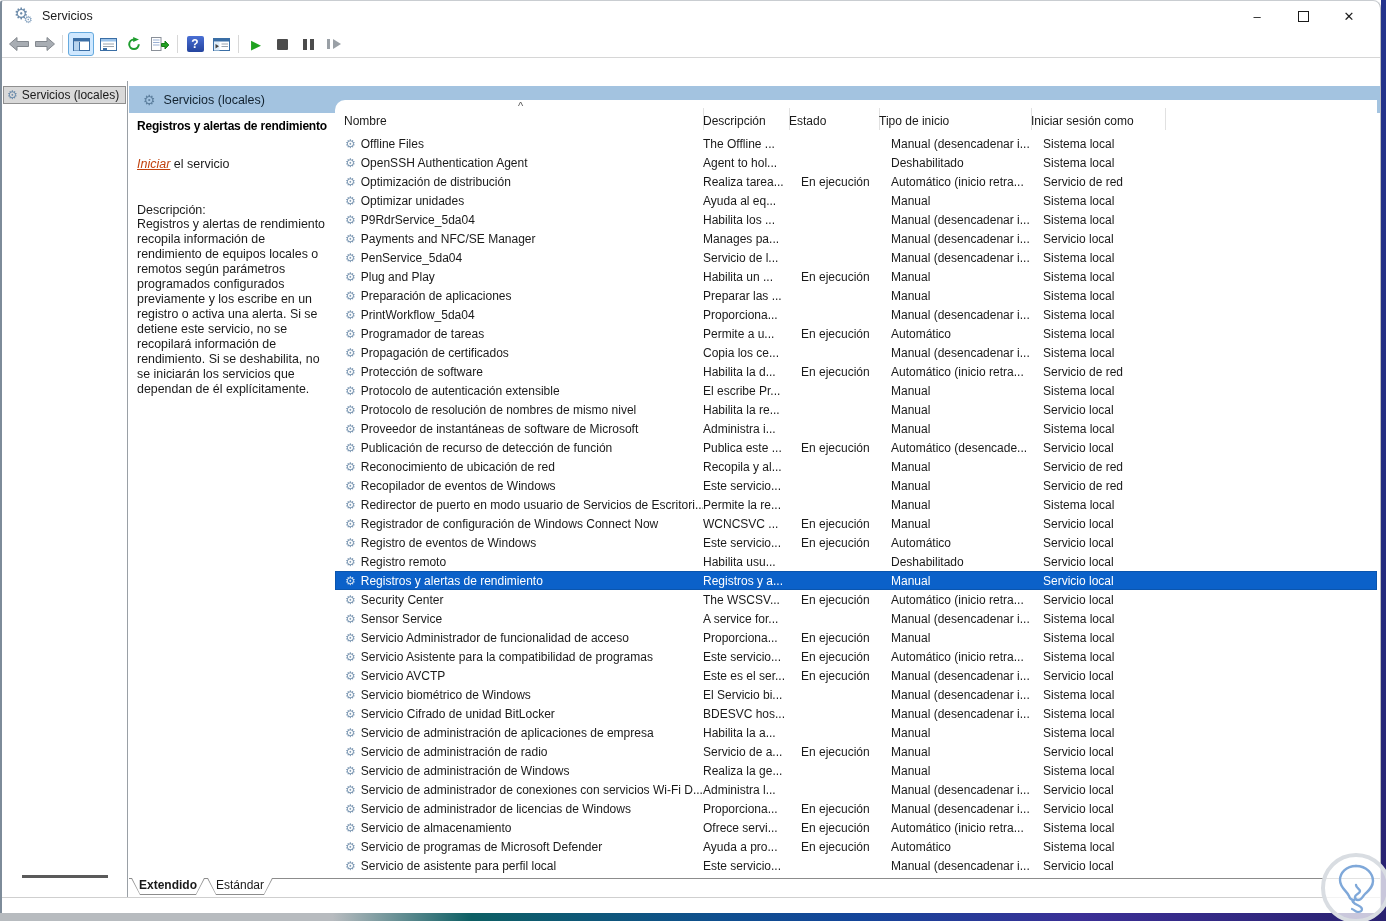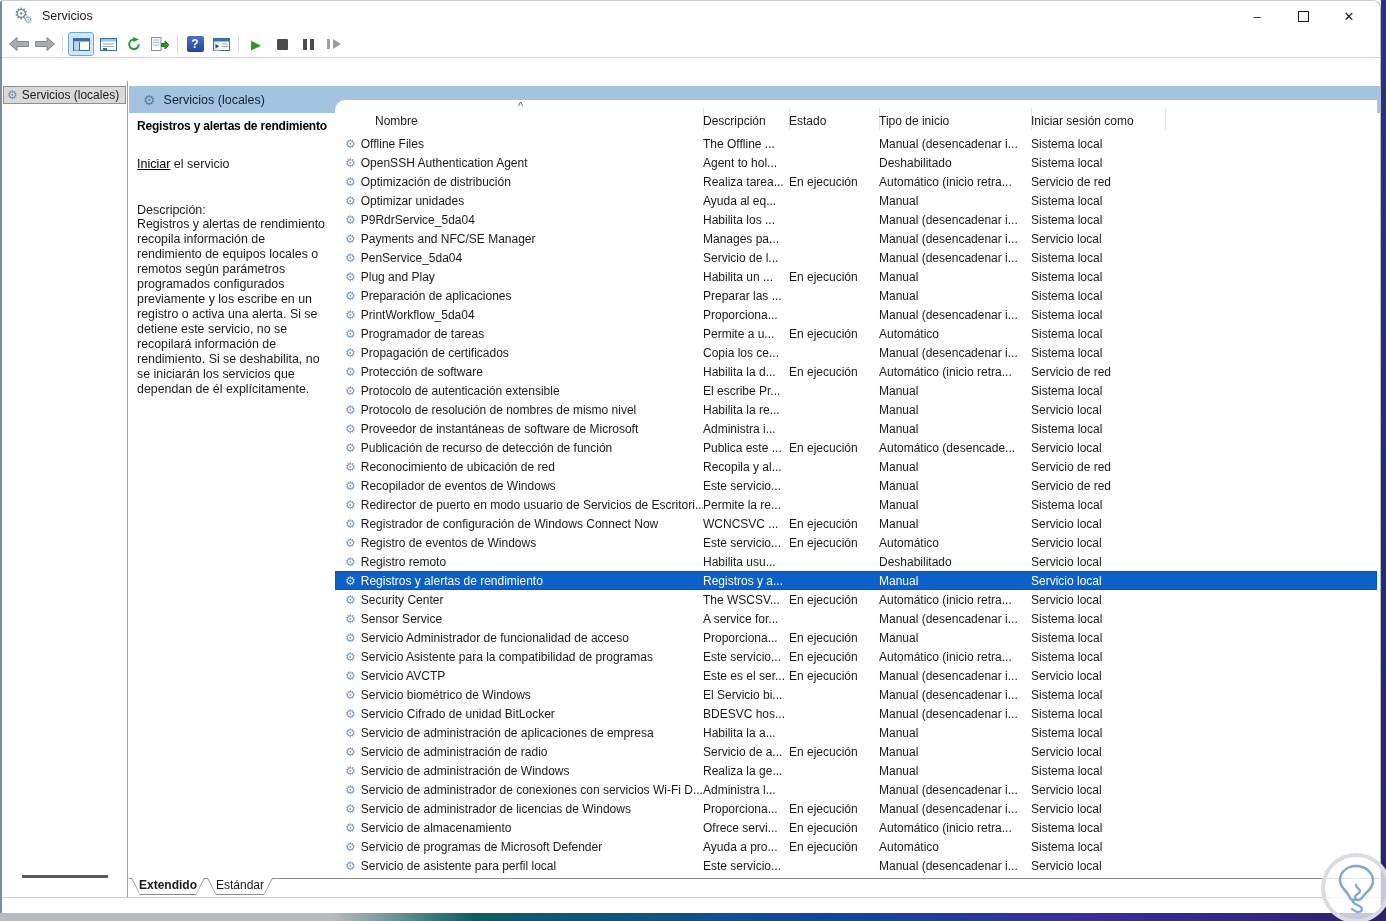--- a/index.html
+++ b/index.html
@@ -62,37 +62,37 @@
   #center{position:absolute;left:127px;top:0;right:0;height:100%;background:#fff;}
   #band{position:absolute;left:0;top:5px;right:0;height:27px;background:#a3c3e0;}
   #band .gearglyph{font-size:14px;margin:0 8px 0 14px;color:#5d7f9e;}
   #band span.hdr{font-size:12.5px;color:#12222f;}
   #band{display:flex;align-items:center;}
 
   
   #descpanel{position:absolute;left:0;top:32px;width:206px;bottom:18px;background:#fff;padding:6px 8px 0 8px;box-sizing:border-box;}
   .desc-title{font-size:12px;font-weight:bold;letter-spacing:-0.2px;white-space:nowrap;color:#000;}
   .desc-action{margin-top:24px;font-size:12.5px;color:#1a1a1a;}
-  .desc-action a{color:#000000;text-decoration:underline;}
+  .desc-action a{color:#c2410c;text-decoration:underline;font-style:italic;}
   .desc-label{margin-top:32px;font-size:12.5px;color:#1a1a1a;}
   .desc-body{margin-top:0;font-size:12.4px;line-height:15px;color:#1a1a1a;}
 
   
   #listpanel{position:absolute;left:206px;top:19px;right:3px;height:780px;background:#fff;border-radius:10px 0 0 0;overflow:hidden;}
   #listheader{position:relative;height:34px;font-size:12px;color:#1a1a1a;}
   .hcol{position:absolute;bottom:6px;white-space:nowrap;}
   .hsep{position:absolute;top:8px;bottom:4px;width:1px;background:#e1e1e1;}
   #sortmark{position:absolute;top:0px;left:183px;font-size:11px;color:#555;}
   #rows{position:relative;}
   .row{height:19px;display:flex;align-items:center;font-size:12px;color:#1a1a1a;white-space:nowrap;}
   .cell{overflow:hidden;text-overflow:clip;white-space:nowrap;flex:none;box-sizing:border-box;}
   .c-name{width:360px;padding-left:2px;display:flex;align-items:center;}
   .c-name .gearglyph{font-size:12px;margin-right:5px;color:#7e99b4;}
   .c-desc{width:86px;}
-  .c-est{width:90px;}
+  .c-est{width:90px;margin-left:12px;}
   .c-tipo{width:152px;}
   .c-logon{width:134px;}
   .rowwrap{padding-left:8px;}
   .row.selected{background:#0b61c9;color:#fff;outline:1px solid #0a55ae;outline-offset:-1px;}
   .row.selected .gearglyph{color:#cfe0f2;}
 
   
   #tabbar{position:absolute;left:0;right:0;bottom:0;height:18px;border-top:1px solid #8c8c8c;background:#fff;}
   .tab{position:absolute;top:-1px;height:17px;}
   .tab .outer{position:absolute;inset:0;background:#8c8c8c;
@@ -231,21 +231,21 @@
         <div class="desc-action">
           <a href="#">Iniciar</a><span> el servicio</span>
         </div>
         <div class="desc-label">Descripción:</div>
         <div class="desc-body">Registros y alertas de rendimiento recopila información de rendimiento de equipos locales o remotos según parámetros programados configurados previamente y los escribe en un registro o activa una alerta. Si se detiene este servicio, no se recopilará información de rendimiento. Si se deshabilita, no se iniciarán los servicios que dependan de él explícitamente.</div>
       </div>
 
       <div id="listpanel">
         <div id="listheader">
           <span id="sortmark">^</span>
-        <span class="hcol" style="left: 40px;">Nombre</span>
+        <span class="hcol" style="left: 9px;">Nombre</span>
             <span class="hsep" style="left: 368px;"></span>
             <span class="hcol" style="left: 368px;">Descripción</span>
             <span class="hsep" style="left: 454px;"></span>
             <span class="hcol" style="left: 454px; text-align: right;">Estado</span>
             <span class="hsep" style="left: 544px;"></span>
             <span class="hcol" style="left: 544px;">Tipo de inicio</span>
             <span class="hsep" style="left: 696px;"></span>
             <span class="hcol" style="left: 696px;">Iniciar sesión como</span>
             <span class="hsep" style="left: 830px;"></span>
           </div>

